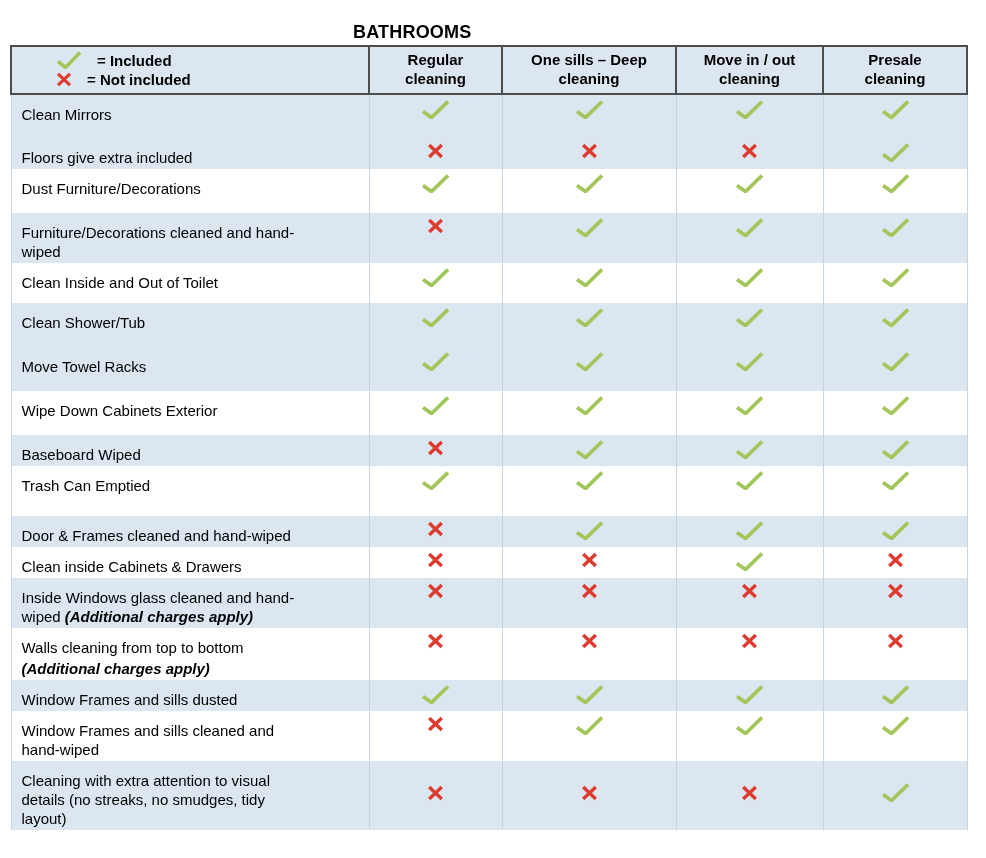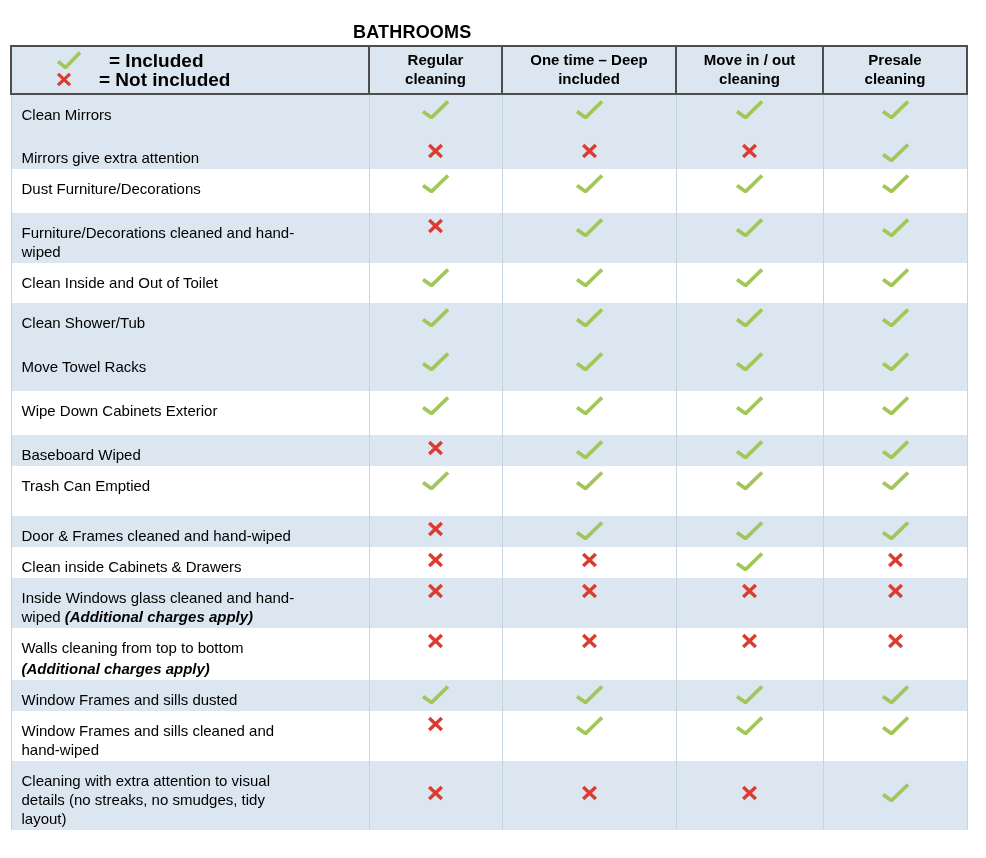--- a/index.html
+++ b/index.html
@@ -24,22 +24,22 @@
     background:var(--shade);
     border:2px solid var(--hborder);
     font-size:15px;font-weight:700;line-height:1.25;
     text-align:center;padding:4px 16px;vertical-align:middle;
     height:44px;
   }
   thead th.legend{
     text-align:left;padding:3px 4px 3px 44px;
   }
   .legend-line{
-    display:flex;align-items:center;gap:27px;
-    font-size:19px;font-weight:700;line-height:19px;
+    display:flex;align-items:center;gap:15px;
+    font-size:15px;font-weight:700;line-height:19px;
   }
   tbody td{
     border-left:1px solid var(--bborder);
     border-right:1px solid var(--bborder);
     vertical-align:top;
   }
   tbody tr.shaded{background:var(--shade);}
   td.task{
     font-size:15px;line-height:19px;
     padding:10px 55px 2px 10px;
@@ -74,21 +74,21 @@
           <span>= Included</span>
         </div>
         <div class="legend-line">
           <svg width="16" height="15" viewBox="0 0 16 15">
               <path d="M2 1.8 L14 13.2 M14 1.8 L2 13.2" fill="none" style="stroke:var(--cross)" stroke-width="3.2"></path>
             </svg>
           <span>= Not included</span>
         </div>
       </th>
       <th>Regular cleaning</th>
-      <th>One time – Deep included</th>
+      <th>One sills – Deep cleaning</th>
       <th>Move in / out cleaning</th>
       <th>Presale cleaning</th>
     </tr>
   </thead>
   <tbody>
       <tr class="shaded" style="height: 44px;">
         <td class="task"><span>Clean Mirrors</span></td>
         <td class="mark"><svg width="29" height="19" viewBox="0 0 29 19">
             <path d="M2 11.5 L10.5 17.5 L27 1.5" fill="none" stroke="#A2C65A" stroke-width="3.8"></path>
           </svg></td>
@@ -96,21 +96,21 @@
             <path d="M2 11.5 L10.5 17.5 L27 1.5" fill="none" stroke="#A2C65A" stroke-width="3.8"></path>
           </svg></td>
         <td class="mark"><svg width="29" height="19" viewBox="0 0 29 19">
             <path d="M2 11.5 L10.5 17.5 L27 1.5" fill="none" stroke="#A2C65A" stroke-width="3.8"></path>
           </svg></td>
         <td class="mark"><svg width="29" height="19" viewBox="0 0 29 19">
             <path d="M2 11.5 L10.5 17.5 L27 1.5" fill="none" stroke="#A2C65A" stroke-width="3.8"></path>
           </svg></td>
       </tr>
       <tr class="shaded" style="height: 24px;">
-        <td class="task"><span>Mirrors give extra attention</span></td>
+        <td class="task"><span>Floors give extra included</span></td>
         <td class="mark"><svg width="17" height="16" viewBox="0 0 17 16">
             <path d="M2.2 2 L14.8 14 M14.8 2 L2.2 14" fill="none" stroke="#DC3B30" stroke-width="3.4"></path>
           </svg></td>
         <td class="mark"><svg width="17" height="16" viewBox="0 0 17 16">
             <path d="M2.2 2 L14.8 14 M14.8 2 L2.2 14" fill="none" stroke="#DC3B30" stroke-width="3.4"></path>
           </svg></td>
         <td class="mark"><svg width="17" height="16" viewBox="0 0 17 16">
             <path d="M2.2 2 L14.8 14 M14.8 2 L2.2 14" fill="none" stroke="#DC3B30" stroke-width="3.4"></path>
           </svg></td>
         <td class="mark"><svg width="29" height="19" viewBox="0 0 29 19">

